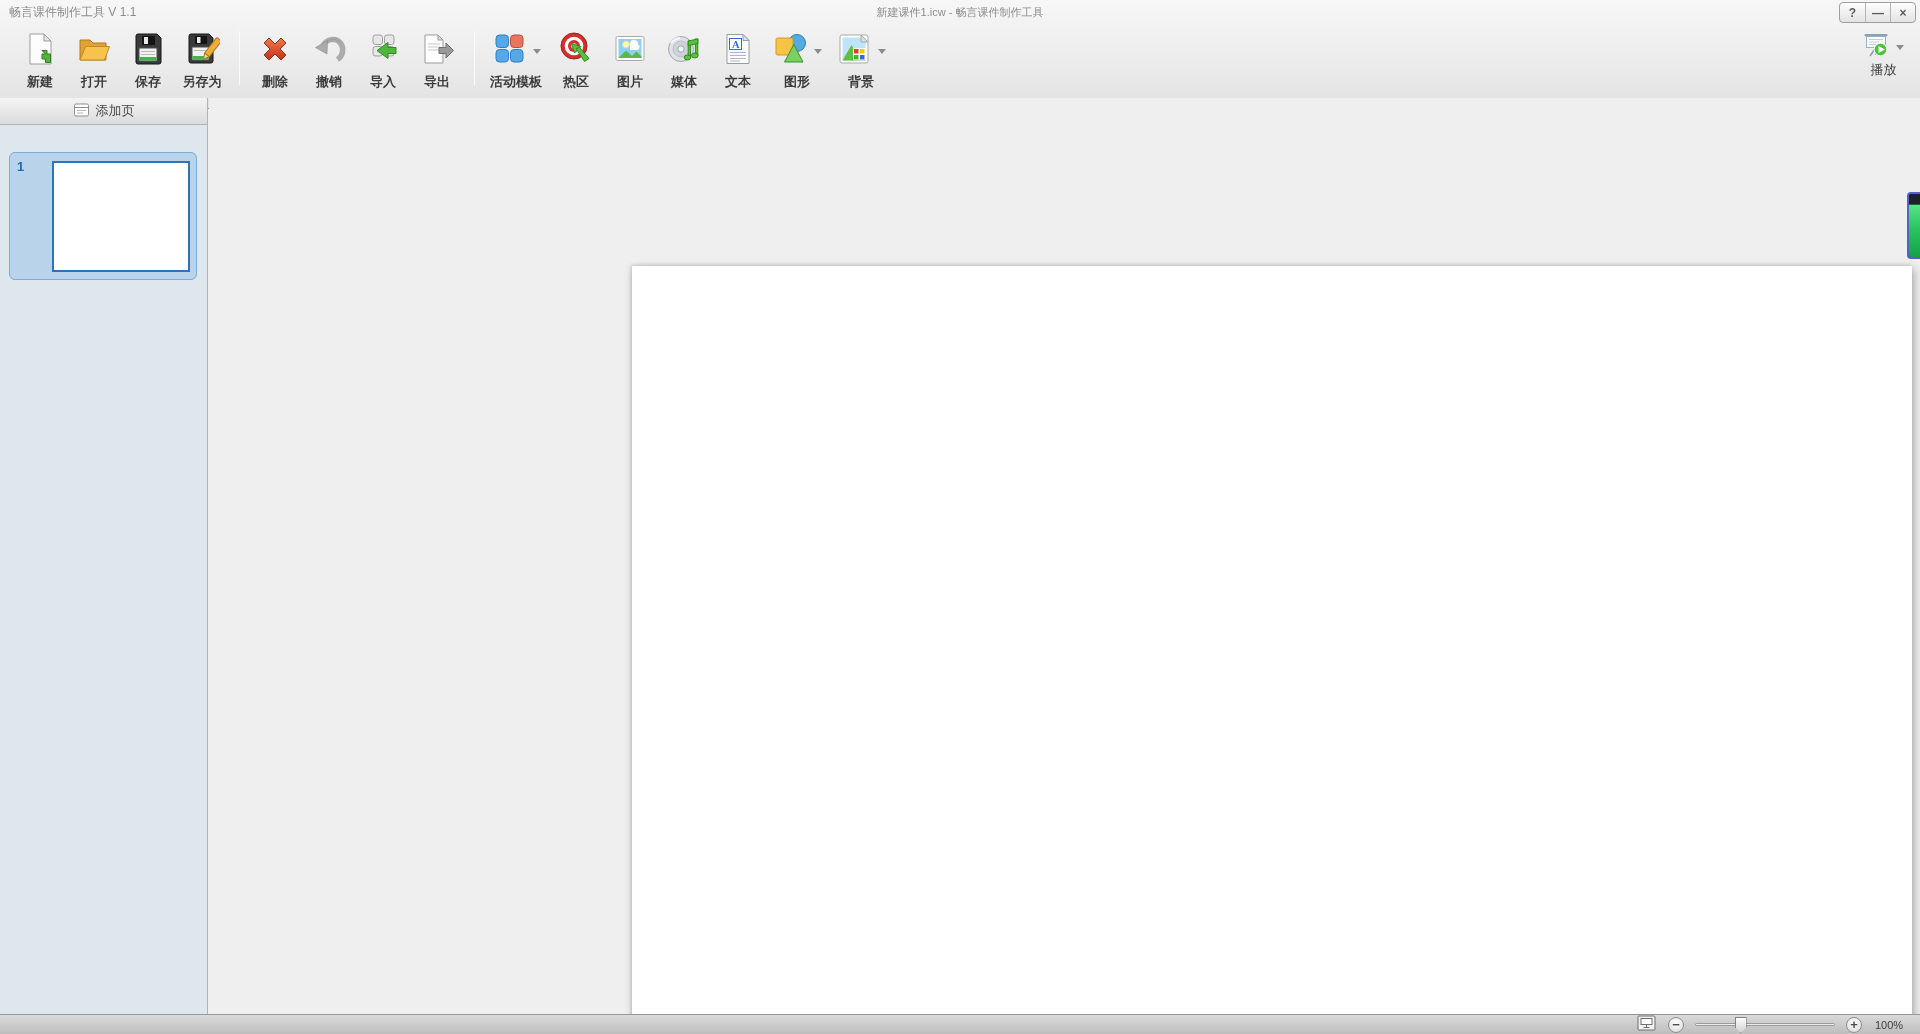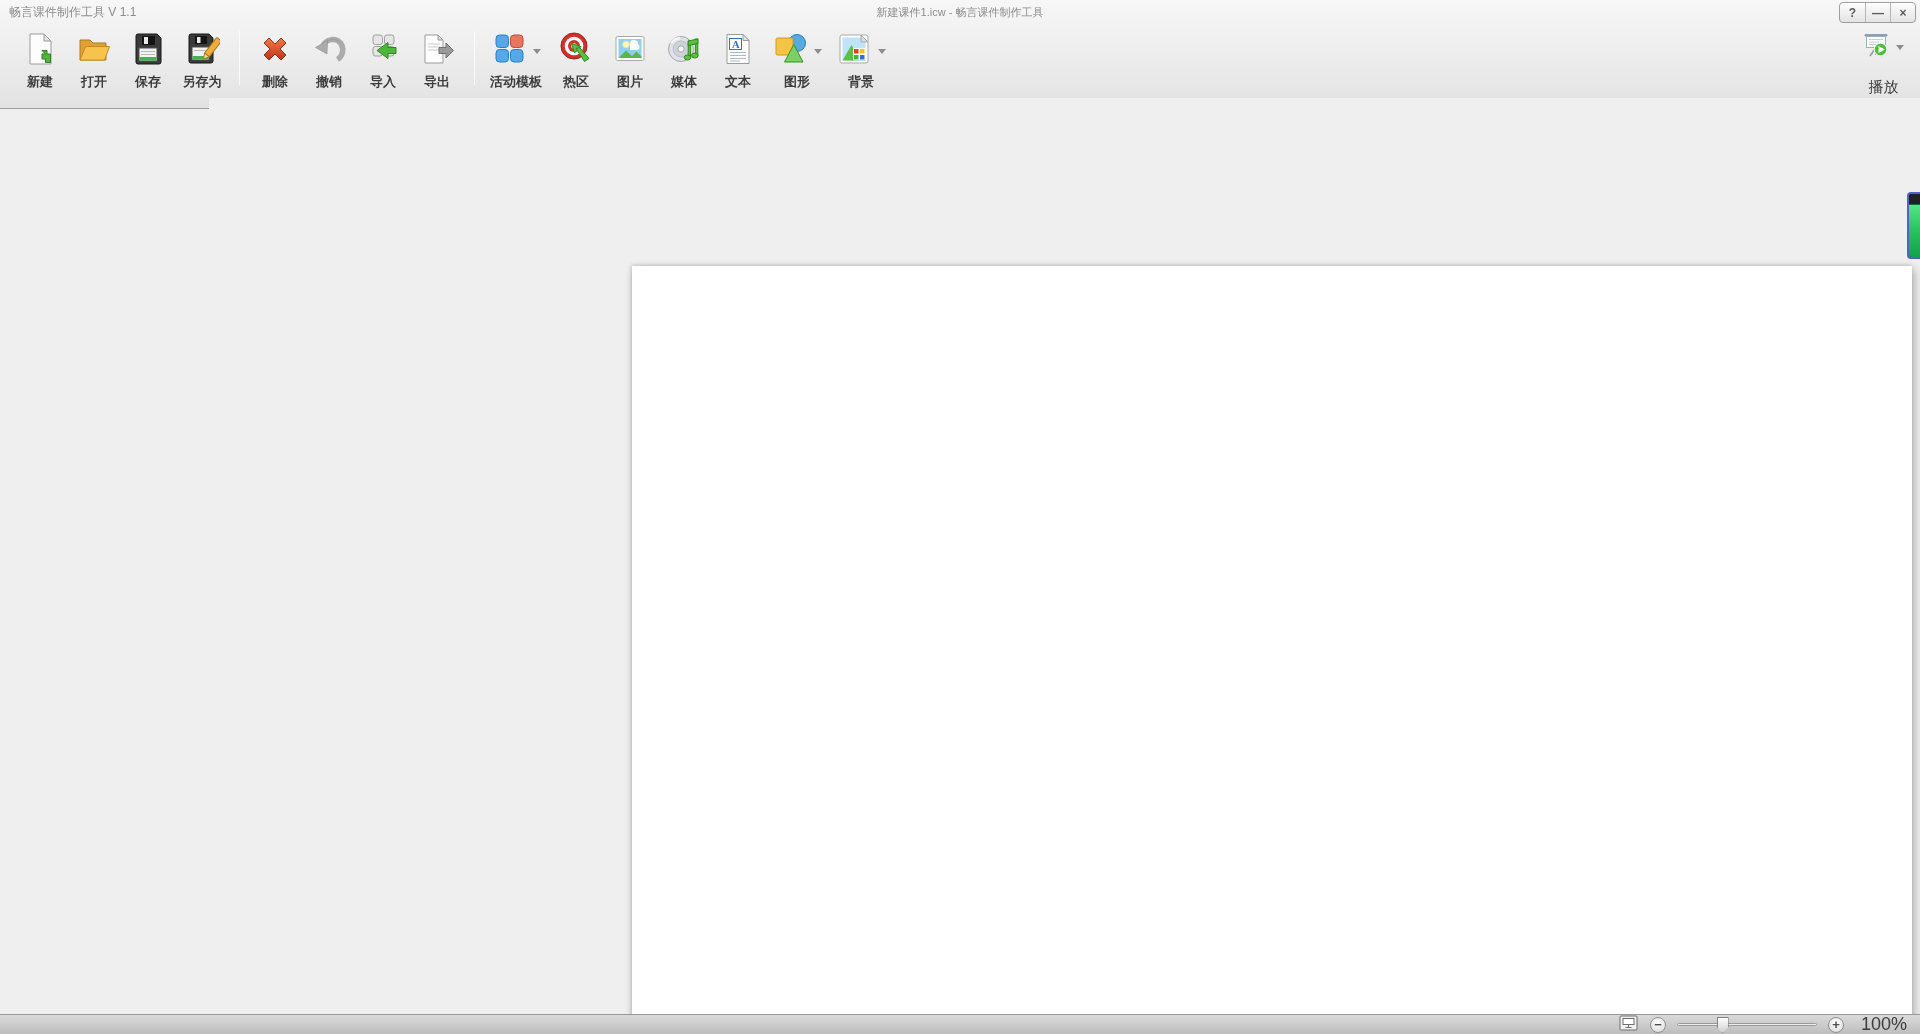--- a/index.html
+++ b/index.html
@@ -50,21 +50,21 @@
   .drop-arrow {
     width:0; height:0; margin-left:6px;
     border-left:4px solid transparent; border-right:4px solid transparent;
     border-top:5px solid #8c8c8c;
   }
   .play-item {
     position:absolute; right:16px; top:34px;
     display:flex; flex-direction:column; align-items:center;
   }
   .play-item .icon-row { display:flex; align-items:center; height:26px; }
-  .play-item .tlabel { font-size:15px; color:#3c3c3c; margin-top:18px; }
+  .play-item .tlabel { font-size:13px; color:#3c3c3c; margin-top:1px; }
 
   
   .sidebar {
     position:absolute; left:0; top:98px; width:208px; height:916px;
     background:#dfe7ee; border-right:1px solid #b2b2b2;
   }
   .add-page-btn {
     width:100%; height:27px;
     background:linear-gradient(#f4f4f4,#dcdcdc);
     border-bottom:1px solid #b2b2b2;
@@ -118,21 +118,21 @@
     position:relative; width:140px; height:3px; margin:0 2px;
     background:linear-gradient(#f8f8f8,#e2e2e2);
     border:1px solid #9a9a9a; border-radius:2px;
   }
   .zoom-thumb {
     position:absolute; left:28%; top:-7px; width:12px; height:16px;
     background:linear-gradient(#fdfdfd,#d2d2d2);
     border:1px solid #828282;
     clip-path:polygon(0 0,100% 0,100% 62%,50% 100%,0 62%);
   }
-  .zoom-level { font-size:18px; color:#3d3d3d; margin-left:8px; min-width:36px; text-align:center; }
+  .zoom-level { font-size:11px; color:#3d3d3d; margin-left:0; min-width:36px; text-align:center; }
   .fit-btn { display:flex; align-items:center; margin-right:3px; }
 </style>
 </head>
 <body>
 
 <div id="app">
 
   <div class="chrome">
 
     <div class="titlebar">
@@ -408,20 +408,40 @@
           </g>
           <circle cx="17.5" cy="17.5" r="6.3" fill="#4bbf3a" stroke="#ffffff"></circle>
           <polygon points="15.5,14 22,17.5 15.5,21" fill="#ffffff"></polygon>
         </svg></span>
         <span class="drop-arrow"></span>
       </div>
       <div class="tlabel">播放</div>
     </div>
   </div>
 
+  <div class="sidebar">
+    <div class="add-page-btn">
+      <span>
+        <svg width="17" height="16" viewBox="0 0 17 16">
+          <rect x="1.5" y="2" width="14" height="12" rx="1.5" fill="#ffffff" stroke="#8f8f8f"></rect>
+          <line x1="1.5" y1="5.5" x2="15.5" y2="5.5" stroke="#8f8f8f"></line>
+          <g stroke="#b5b5b5">
+              <line x1="4" y1="8.5" x2="13" y2="8.5"></line>
+              <line x1="4" y1="11" x2="10" y2="11"></line>
+            </g>
+        </svg>
+      </span>
+      <span>添加页</span>
+    </div>
+
+    <div class="thumb">
+      <div class="thumb-num">1</div>
+      <div class="thumb-page"></div>
+    </div>
+  </div>
 
   <div class="main">
     <div class="canvas-page"></div>
   </div>
 
   <div class="panel-handle">
     <div class="cap"></div>
     <div class="bar"></div>
   </div>
 

